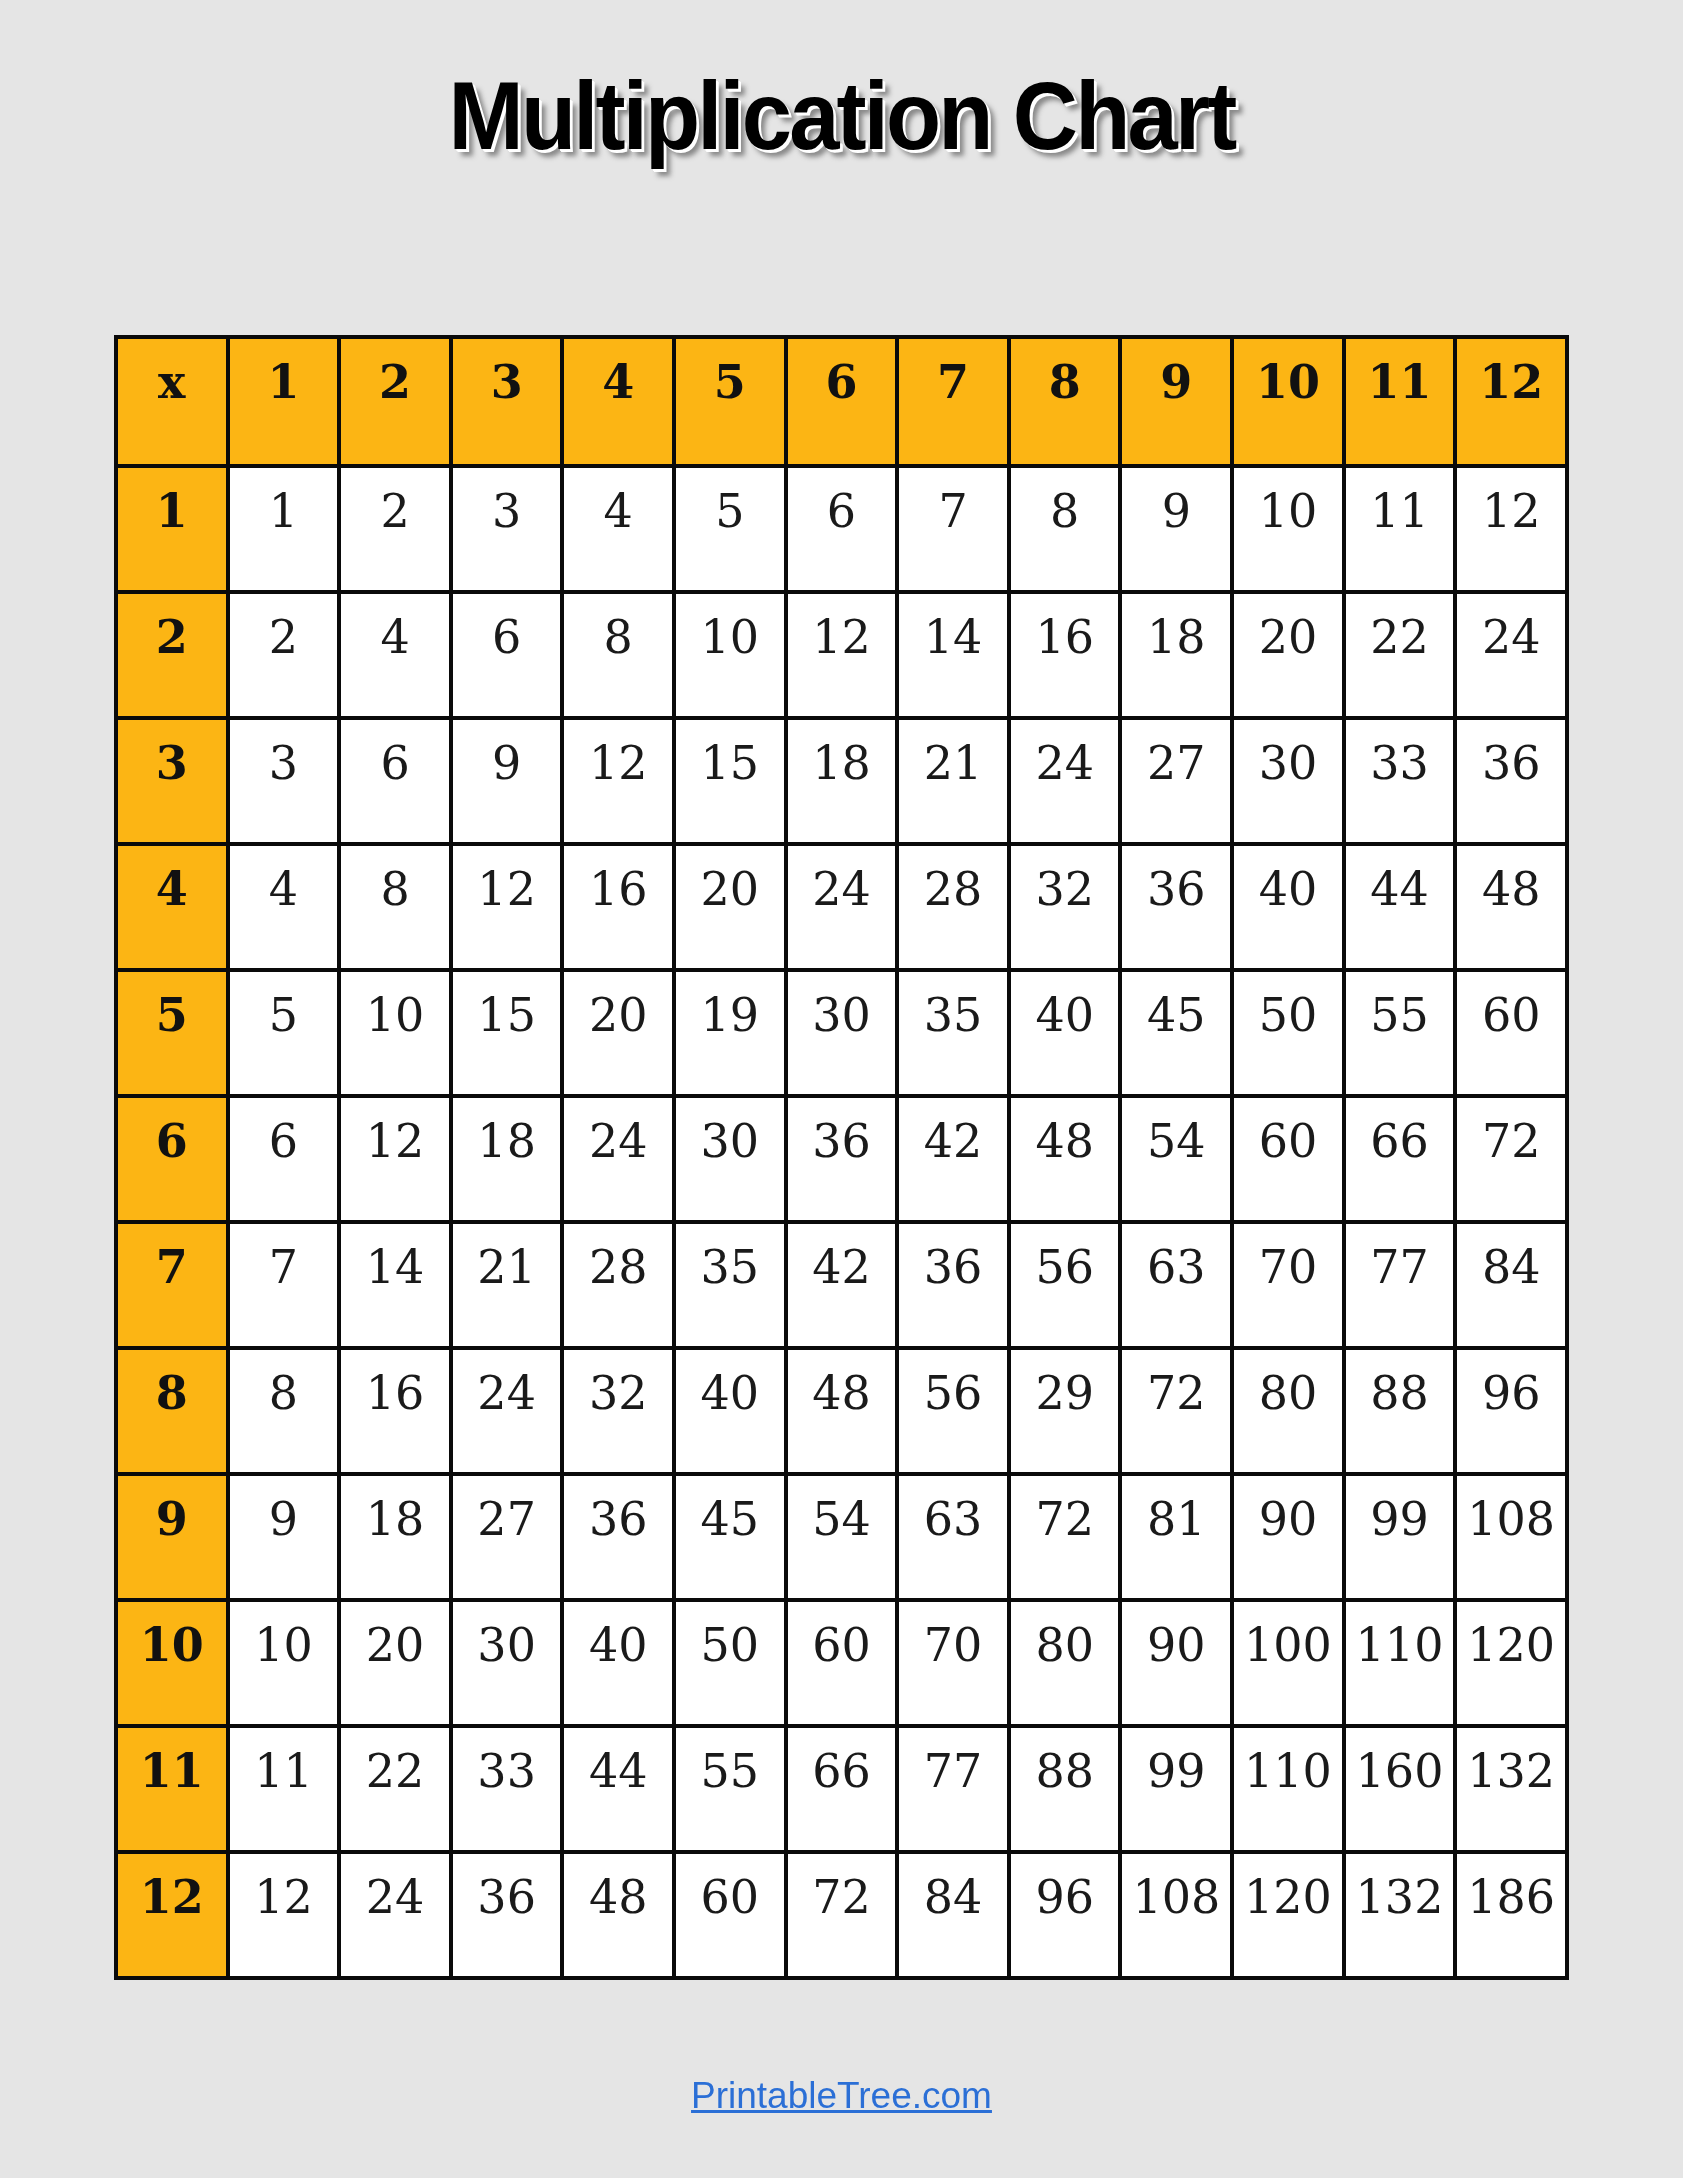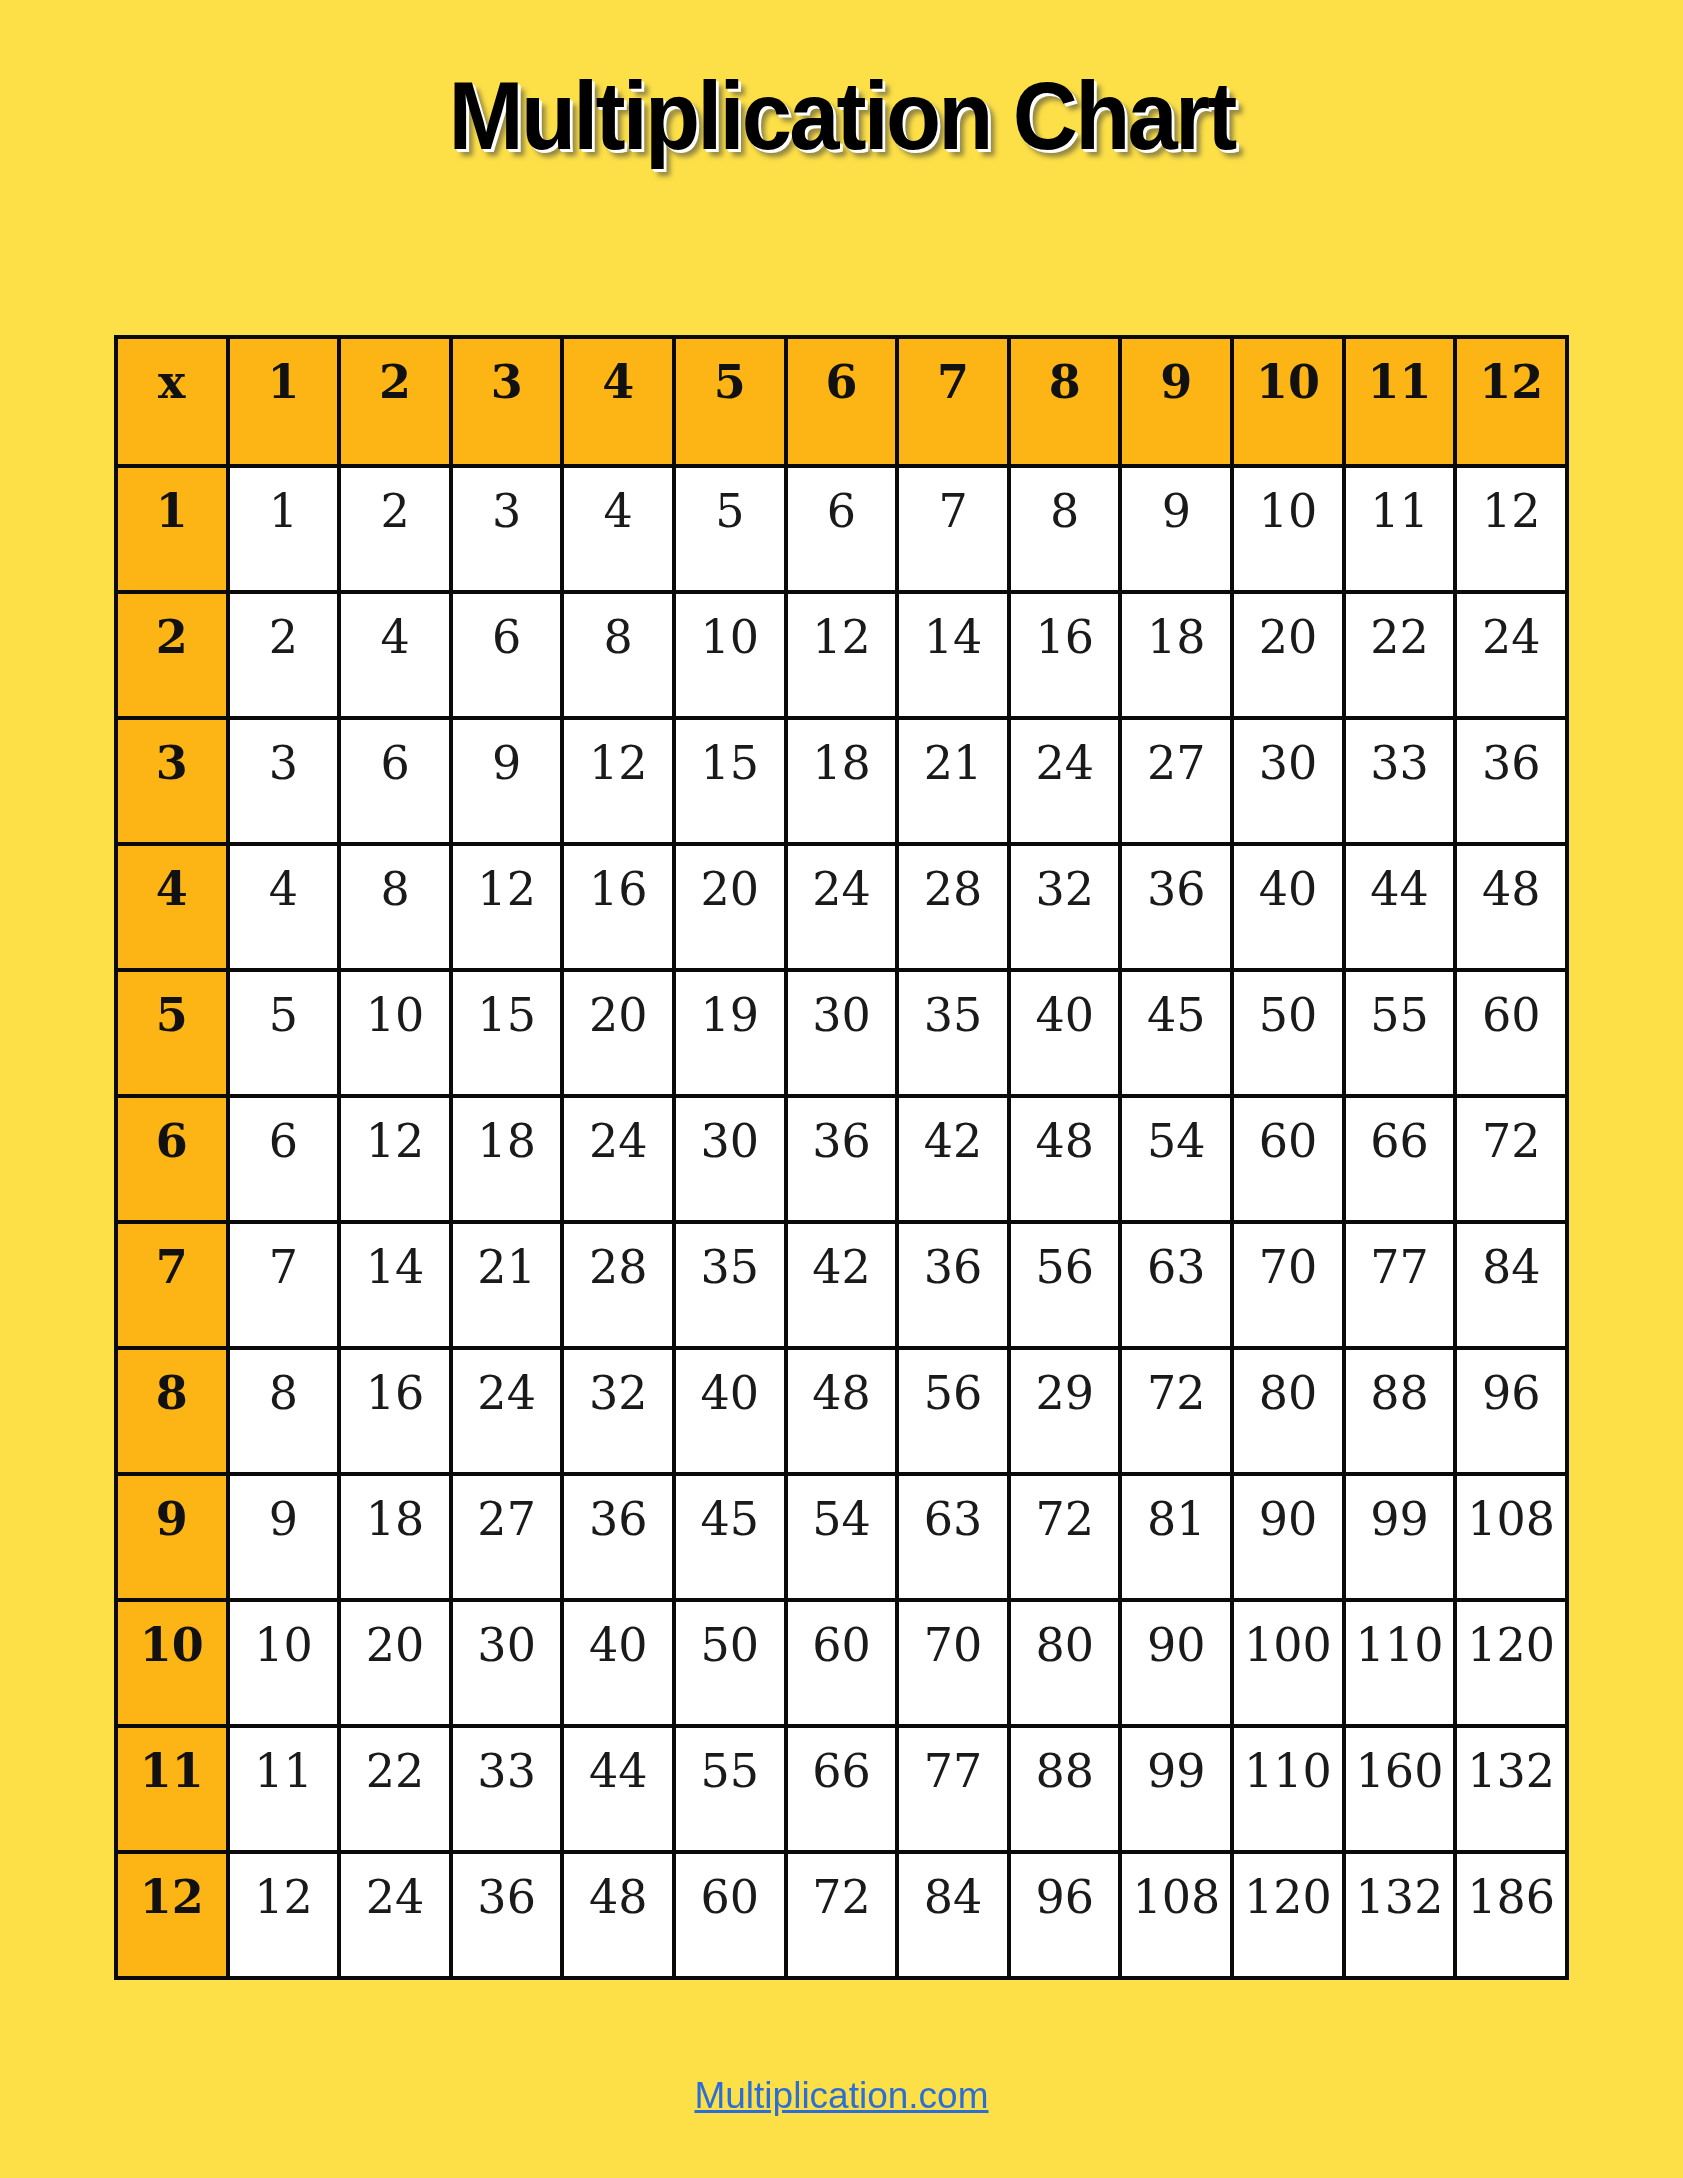--- a/index.html
+++ b/index.html
@@ -4,21 +4,21 @@
 <style>
   html, body {
     margin: 0;
     padding: 0;
     background: #ffffff;
   }
   .page {
     position: relative;
     width: 1683px;
     height: 2178px;
-    background: #fde047;
+    background: #e5e5e5;
     overflow: hidden;
     font-family: "Liberation Sans", sans-serif;
   }
   .title {
     position: absolute;
     top: 61px;
     left: 0;
     width: 100%;
     margin: 0;
     text-align: center;
@@ -278,17 +278,17 @@
           <td class="product-cell">96</td>
           <td class="product-cell">108</td>
           <td class="product-cell">120</td>
           <td class="product-cell">132</td>
           <td class="product-cell">186</td>
         </tr>
       </tbody>
   </table>
 
   <div class="footer">
-    <a style="color: rgb(43, 111, 214);">Multiplication.com</a>
+    <a style="color: rgb(43, 111, 214);">PrintableTree.com</a>
   </div>
 
 </div>
 
 
 </body></html>

